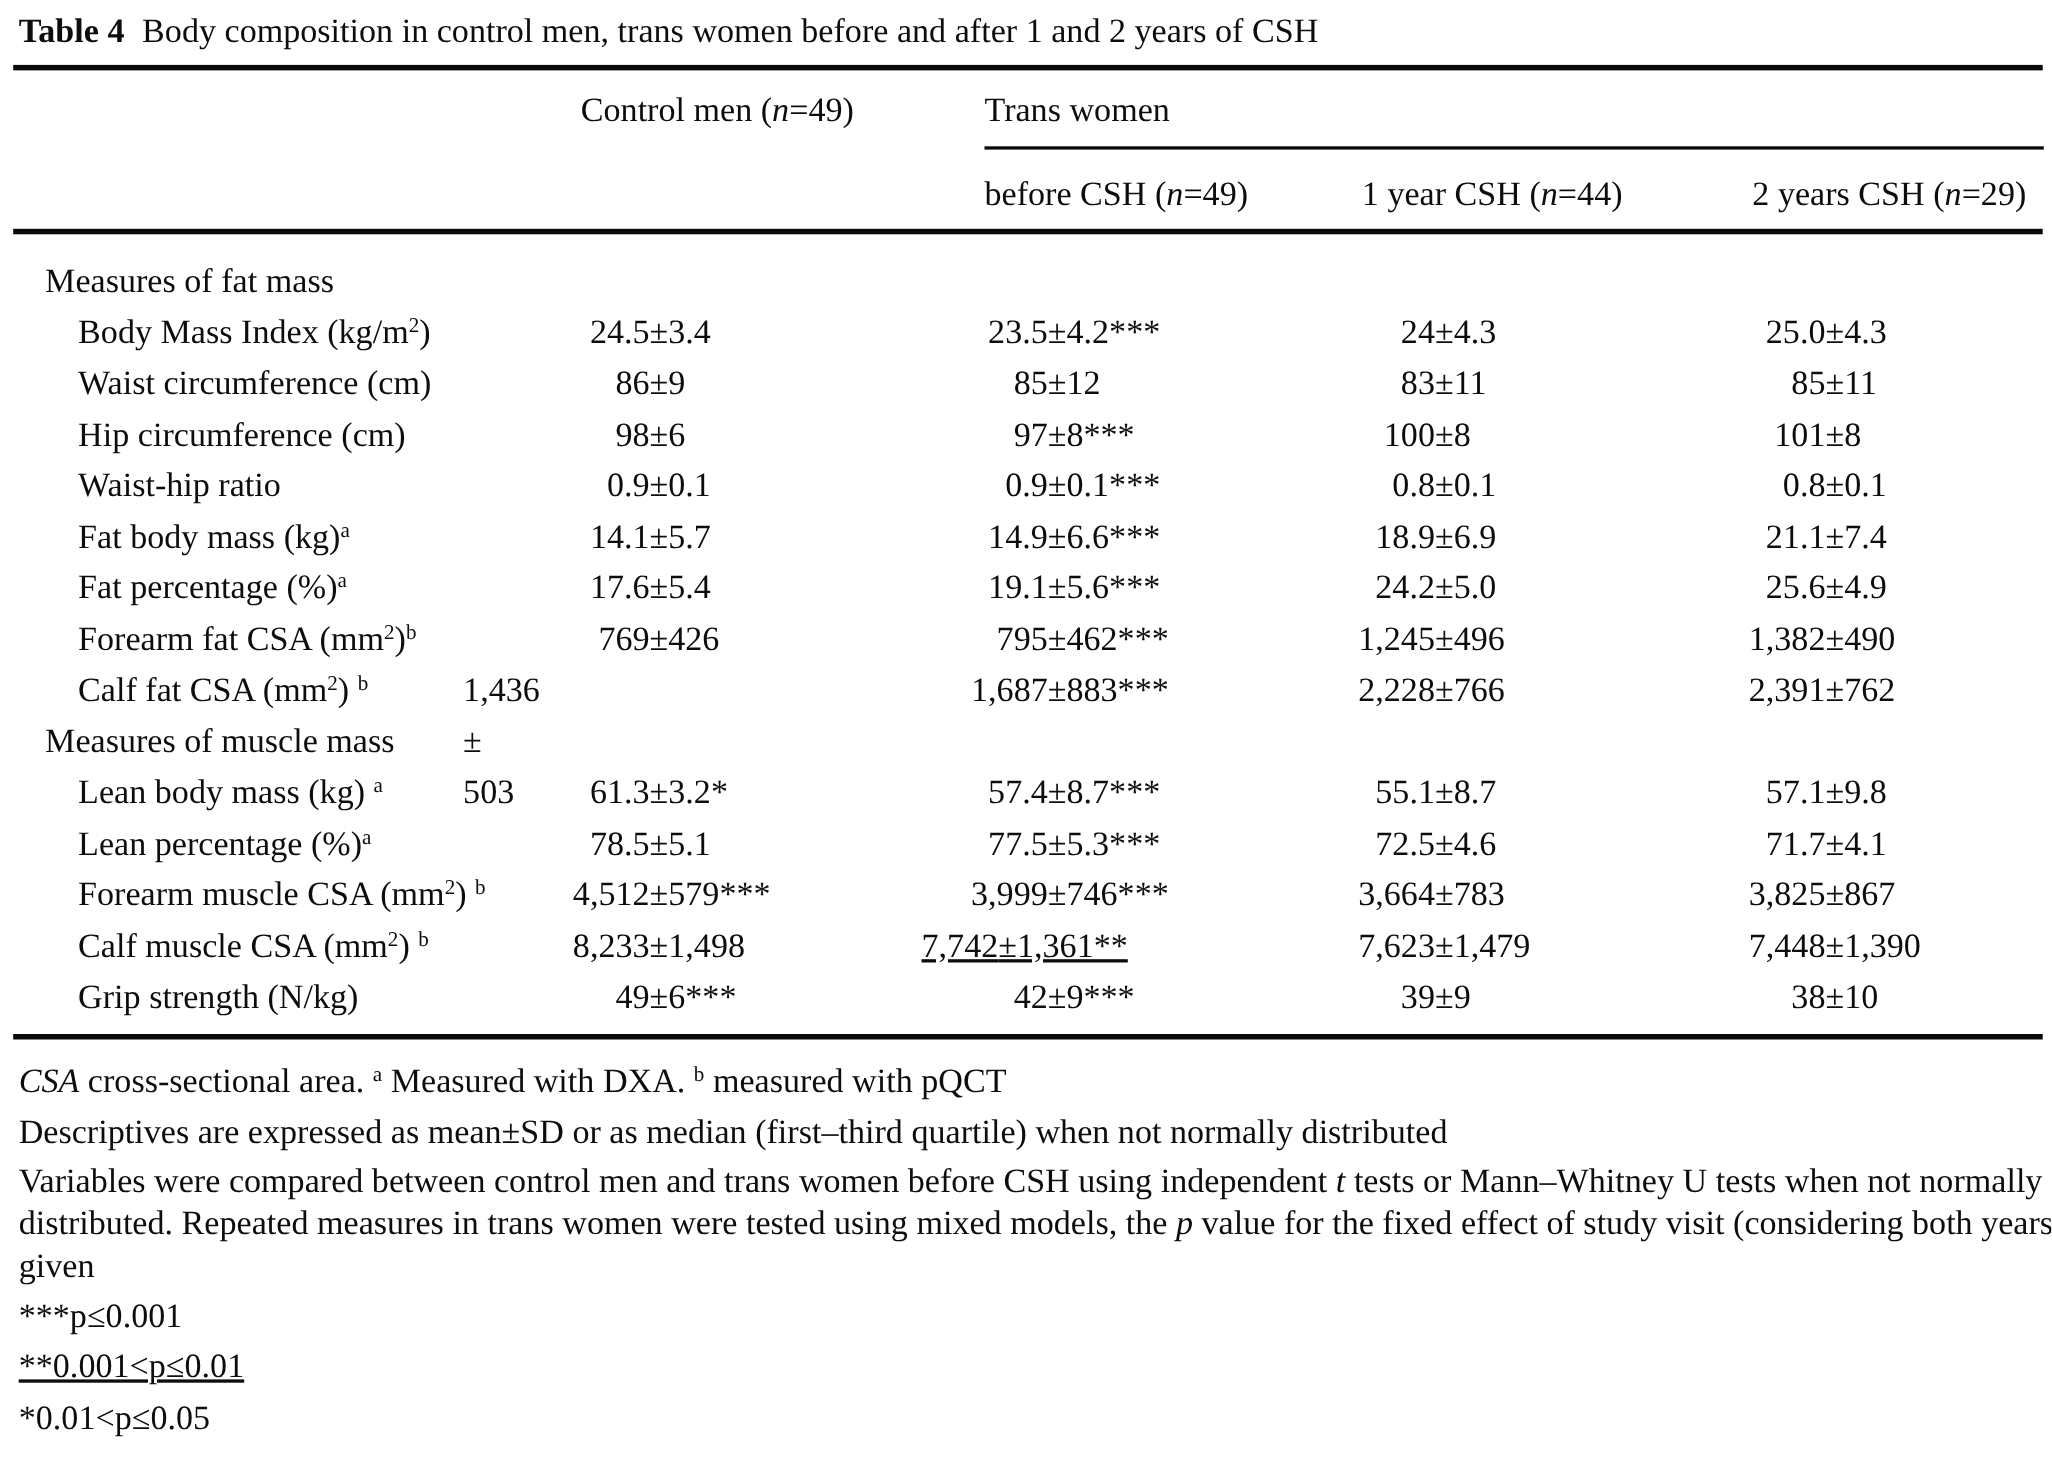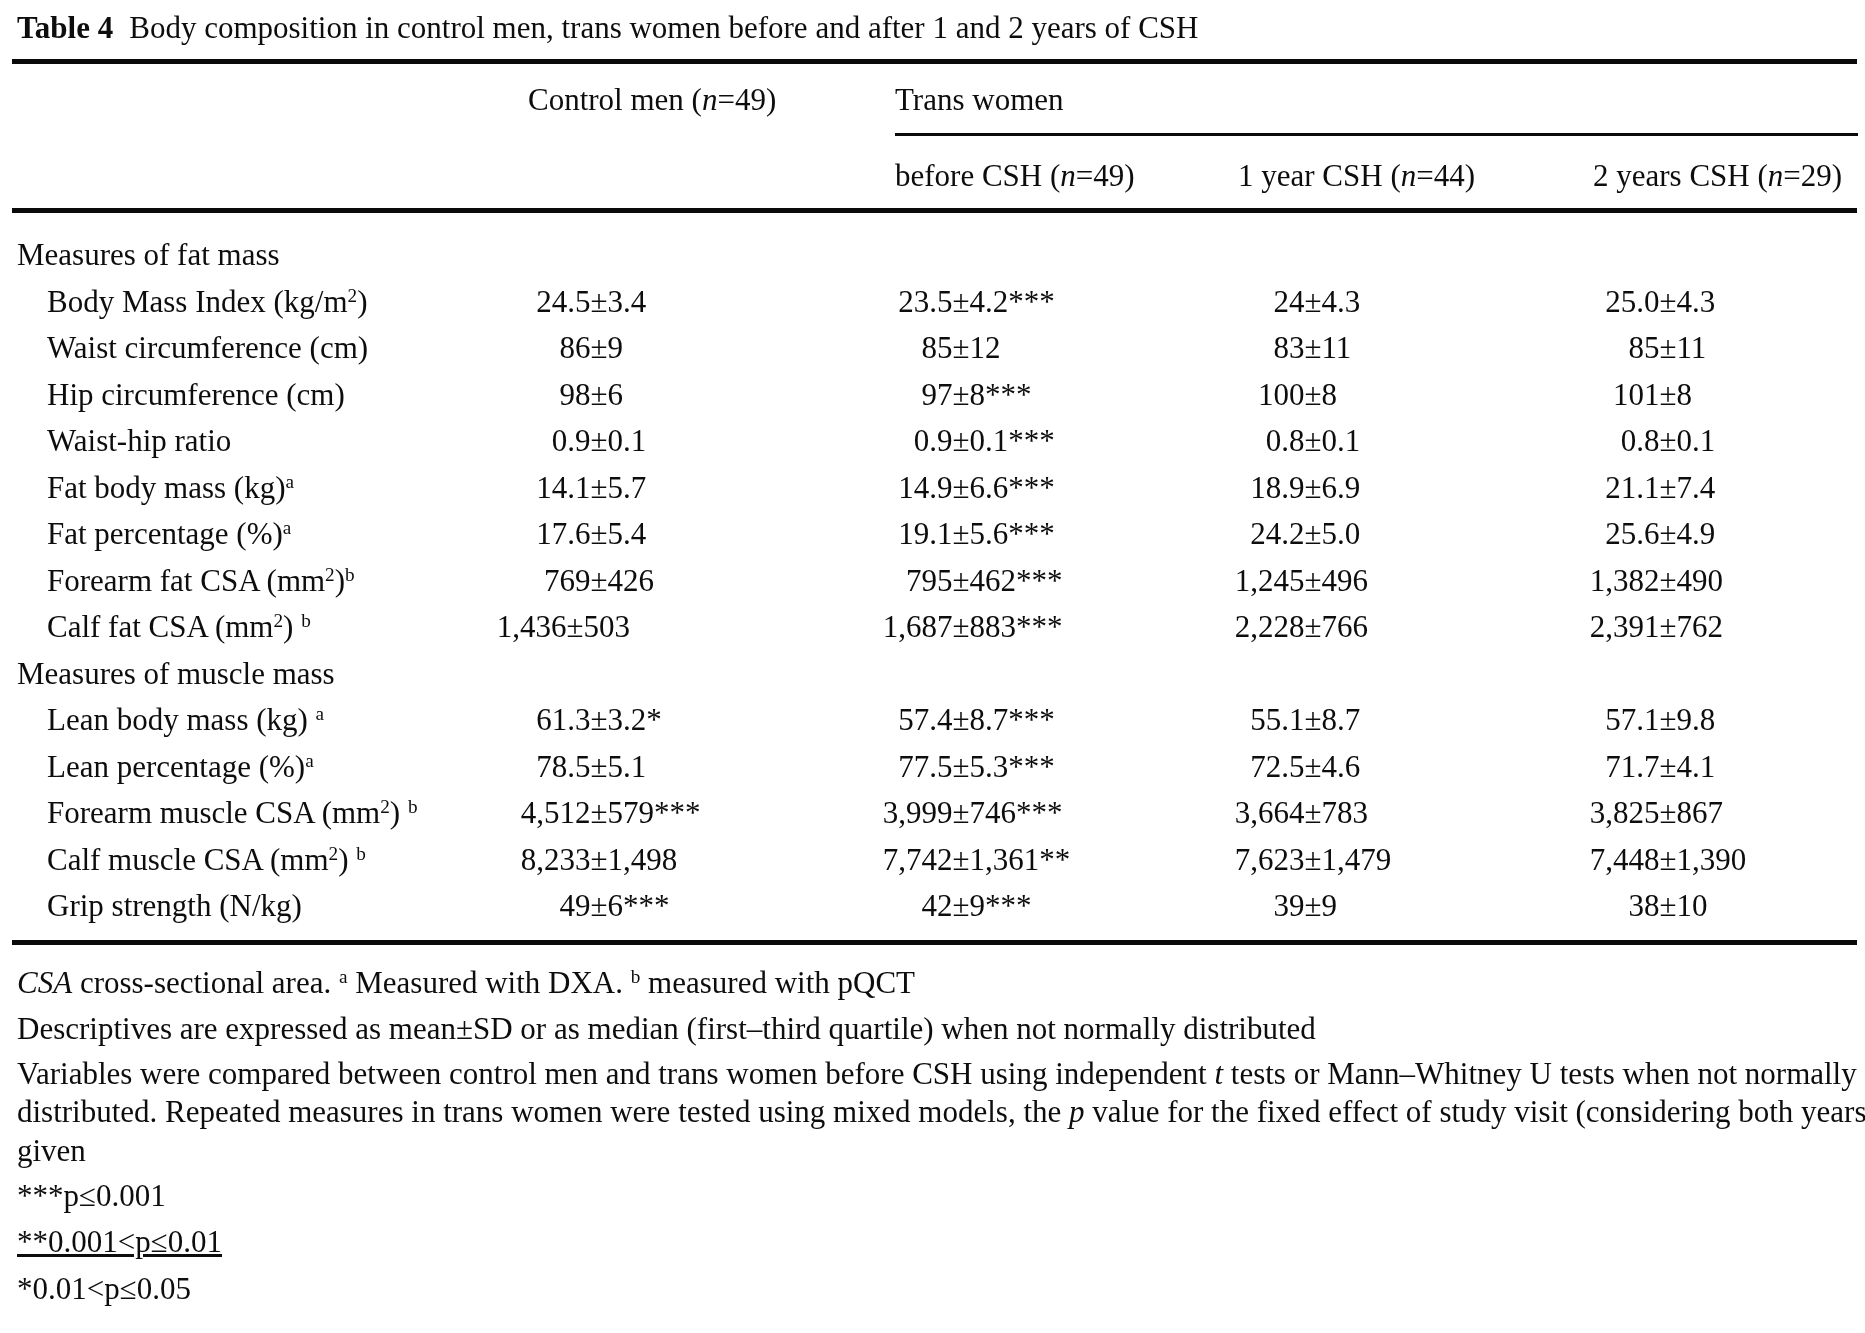--- a/index.html
+++ b/index.html
@@ -12,21 +12,21 @@
     color:#0d0d0d;
     overflow:hidden;
   }
   .title{position:absolute;left:17px;top:8px;line-height:40px;white-space:pre;}
   .bd{font-weight:bold;}
   .it{font-style:italic;}
   .title-gap{display:inline-block;width:16px;}
   .rule{position:absolute;background:#0a0a0a;}
   .hcell{position:absolute;line-height:36px;white-space:pre;}
   .trow{position:absolute;left:0;right:0;height:46.5px;line-height:46.5px;}
-  .rlabel{position:absolute;top:0;white-space:pre;}
+  .rlabel{position:absolute;top:0;white-space:pre;margin-left:24px;}
   .rlabel.sec{left:17px;}
   .rlabel.item{left:47px;}
   .vcell{position:absolute;top:0;width:350px;display:flex;align-items:flex-start;white-space:pre;}
   .vcell .vl{flex:1;text-align:right;}
   .vcell .vr{flex:1;text-align:left;}
   .sup{font-size:0.62em;position:relative;top:-0.52em;}
   .fnote{position:absolute;left:17px;line-height:34px;white-space:pre;}
 </style>
 </head>
 <body>
@@ -96,21 +96,21 @@
       </div>
       <div class="trow" style="top: 557.5px;">
         <div class="rlabel item"><span>Forearm fat CSA (mm</span><span class="sup">2</span><span>)</span><span class="sup">b</span></div>
         <div class="vcell" style="left: 424px;"><span class="vl">769</span><span class="pm">±</span><span class="vr">426</span></div>
         <div class="vcell" style="left: 786px;"><span class="vl">795</span><span class="pm">±</span><span class="vr">462***</span></div>
         <div class="vcell" style="left: 1138px;"><span class="vl">1,245</span><span class="pm">±</span><span class="vr">496</span></div>
         <div class="vcell" style="left: 1493px;"><span class="vl">1,382</span><span class="pm">±</span><span class="vr">490</span></div>
       </div>
       <div class="trow" style="top: 604px;">
         <div class="rlabel item"><span>Calf fat CSA (mm</span><span class="sup">2</span><span>) </span><span class="sup">b</span></div>
-        <div class="vcell" style="left: 400px;"><span class="vl">1,436</span><span class="pm">±</span><span class="vr">503</span></div>
+        <div class="vcell" style="left: 421px; flex-direction: column;"><span class="vl">1,436</span><span class="pm">±</span><span class="vr">503</span></div>
         <div class="vcell" style="left: 786px;"><span class="vl">1,687</span><span class="pm">±</span><span class="vr">883***</span></div>
         <div class="vcell" style="left: 1138px;"><span class="vl">2,228</span><span class="pm">±</span><span class="vr">766</span></div>
         <div class="vcell" style="left: 1493px;"><span class="vl">2,391</span><span class="pm">±</span><span class="vr">762</span></div>
       </div>
       <div class="trow" style="top: 650.5px;">
         <div class="rlabel sec"><span>Measures of muscle mass</span></div>
       </div>
       <div class="trow" style="top: 697px;">
         <div class="rlabel item"><span>Lean body mass (kg) </span><span class="sup">a</span></div>
         <div class="vcell" style="left: 424px;"><span class="vl">61.3</span><span class="pm">±</span><span class="vr">3.2*</span></div>
@@ -128,21 +128,21 @@
       <div class="trow" style="top: 790px;">
         <div class="rlabel item"><span>Forearm muscle CSA (mm</span><span class="sup">2</span><span>) </span><span class="sup">b</span></div>
         <div class="vcell" style="left: 424px;"><span class="vl">4,512</span><span class="pm">±</span><span class="vr">579***</span></div>
         <div class="vcell" style="left: 786px;"><span class="vl">3,999</span><span class="pm">±</span><span class="vr">746***</span></div>
         <div class="vcell" style="left: 1138px;"><span class="vl">3,664</span><span class="pm">±</span><span class="vr">783</span></div>
         <div class="vcell" style="left: 1493px;"><span class="vl">3,825</span><span class="pm">±</span><span class="vr">867</span></div>
       </div>
       <div class="trow" style="top: 836.5px;">
         <div class="rlabel item"><span>Calf muscle CSA (mm</span><span class="sup">2</span><span>) </span><span class="sup">b</span></div>
         <div class="vcell" style="left: 424px;"><span class="vl">8,233</span><span class="pm">±</span><span class="vr">1,498</span></div>
-        <div class="vcell" style="left: 786px;"><span class="vl">7,742</span><span class="pm">±</span><span class="vr">1,361**</span></div>
+        <div class="vcell" style="left: 741px; text-decoration: underline;"><span class="vl">7,742</span><span class="pm">±</span><span class="vr">1,361**</span></div>
         <div class="vcell" style="left: 1138px;"><span class="vl">7,623</span><span class="pm">±</span><span class="vr">1,479</span></div>
         <div class="vcell" style="left: 1493px;"><span class="vl">7,448</span><span class="pm">±</span><span class="vr">1,390</span></div>
       </div>
       <div class="trow" style="top: 883px;">
         <div class="rlabel item"><span>Grip strength (N/kg)</span></div>
         <div class="vcell" style="left: 424px;"><span class="vl">49</span><span class="pm">±</span><span class="vr">6***</span></div>
         <div class="vcell" style="left: 786px;"><span class="vl">42</span><span class="pm">±</span><span class="vr">9***</span></div>
         <div class="vcell" style="left: 1138px;"><span class="vl">39</span><span class="pm">±</span><span class="vr">9</span></div>
         <div class="vcell" style="left: 1493px;"><span class="vl">38</span><span class="pm">±</span><span class="vr">10</span></div>
       </div>

